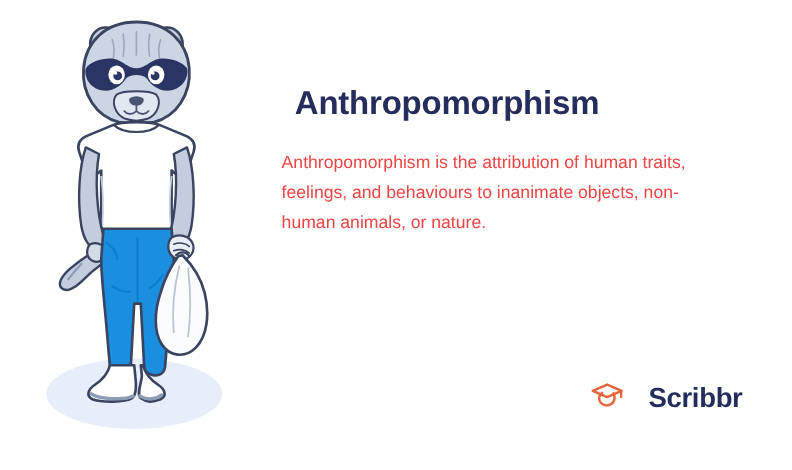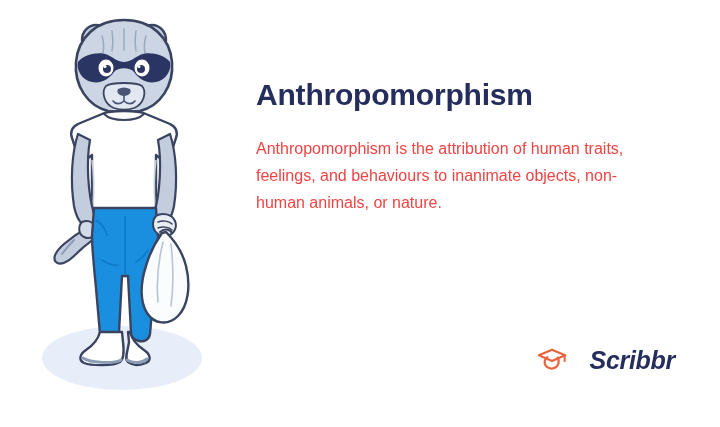--- a/index.html
+++ b/index.html
@@ -38,39 +38,38 @@
     left: 256px;
     top: 78px;
     width: 400px;
   }
   #page-title {
     font-size: 30px;
     font-weight: bold;
     color: #252d5c;
     letter-spacing: -0.2px;
     line-height: 1.15;
-    margin: 0 0 22px 0;
+    margin: 0 0 22px 12px;
   }
   #definition {
     font-size: 16px;
     line-height: 27px;
     color: #ef4444;
     margin: 0;
     max-width: 390px;
   }
 
   
   #logo {
     position: absolute;
     right: 45px;
     bottom: 52px;
     display: flex;
-    align-items: center;
+    align-items: flex-end;
     gap: 23px;
-    font-style: italic;
   }
   #logo-mark {
     width: 30px;
     height: 30px;
     display: block;
   }
   #logo-text {
     font-size: 25px;
     font-weight: bold;
     color: #252d5c;

